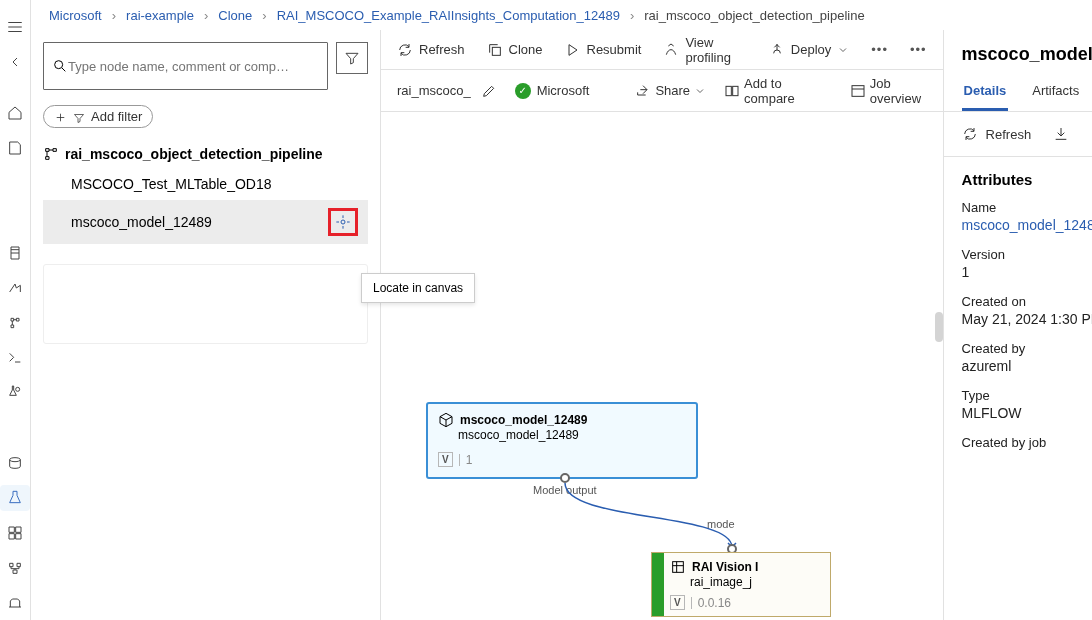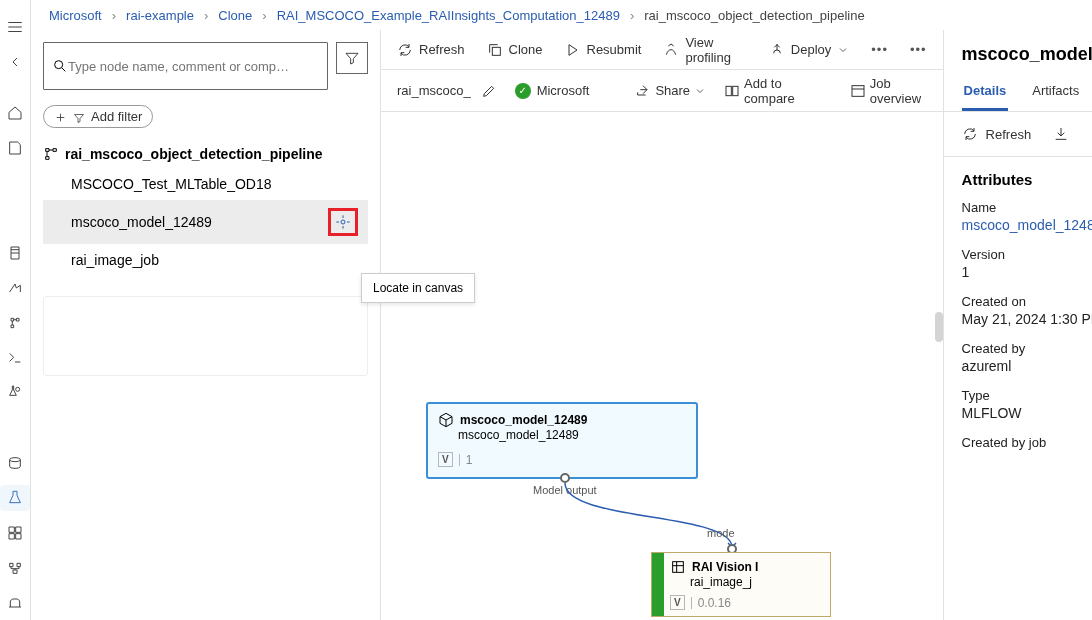--- a/index.html
+++ b/index.html
@@ -45,21 +45,21 @@
 .node-a { left: 45px; top: 290px; width: 272px; border: 2px solid #3a8fd6; padding: 8px 10px 10px; }
 .node-a .title-row { display: flex; align-items: center; gap: 6px; font-weight: 600; }
 .node-a .sub { margin-left: 20px; }
 .node-a .ver-row { margin-top: 10px; display: flex; align-items: center; gap: 6px; }
 .ver-badge { border: 1px solid #b7b7b7; font-size: 10px; padding: 1px 3px; font-weight: 600; color: #555; }
 .ver-sep { width: 1px; height: 12px; background: #b7b7b7; }
 .ver-num { color: #888; }
 .port-out { position: absolute; left: 179px; top: 361px; width: 10px; height: 10px; border-radius: 50%; background: #fff; border: 2px solid #666; }
 .port-label { position: absolute; left: 152px; top: 372px; font-size: 11px; color: #555; }
 svg.wire { position: absolute; left: 0; top: 0; pointer-events: none; }
-.edge-label { position: absolute; left: 326px; top: 415px; font-size: 11px; color: #555; }
+.edge-label { position: absolute; left: 326px; top: 406px; font-size: 11px; color: #555; }
 .port-in { position: absolute; left: 346px; top: 432px; width: 10px; height: 10px; border-radius: 50%; background: #fff; border: 2px solid #666; }
 .node-b { position: absolute; left: 270px; top: 440px; width: 180px; border: 1px solid #bfa96a; background: #fdfcf7; display: flex; }
 .node-b .stripe { width: 12px; background: #2a9d2a; }
 .node-b .body { flex: 1; padding: 6px 8px 6px 6px; font-size: 12px; overflow: hidden; }
 .node-b .title-row { display: flex; align-items: center; gap: 6px; font-weight: 600; white-space: nowrap; }
 .node-b .sub { margin-left: 20px; white-space: nowrap; }
 .node-b .ver-row { margin-top: 6px; display: flex; align-items: center; gap: 6px; }
 .details-panel { width: 330px; border-left: 1px solid #e1e1e1; display: flex; flex-direction: column; overflow-y: auto; }
 .detail-title { display: flex; align-items: center; justify-content: space-between; padding: 14px 18px 8px; }
 .detail-title h2 { font-size: 18px; font-weight: 600; }
@@ -212,23 +212,20 @@
           </div>
         <div class="tree-item selected">
           <span>mscoco_model_12489</span>
           <span class="locate-btn">
               <svg class="icon-svg" viewBox="0 0 24 24" stroke="#2a5db0">
                 <circle cx="12" cy="12" r="3"></circle>
                 <path d="M12 2v4M12 18v4M2 12h4M18 12h4"></path>
               </svg>
             </span>
         </div>
-        <div class="tree-item">
-            <span>rai_image_job</span>
-          </div>
       </div>
       <div class="tooltip">Locate in canvas</div>
       <div class="placeholder-box"></div>
     </div>
 
     <div class="center-col">
       <div class="toolbar">
         <div class="tbtn">
             <svg class="icon-svg" viewBox="0 0 24 24">
               <path d="M4 12a8 8 0 0 1 14-5M20 12a8 8 0 0 1-14 5M18 3v5h-5M6 21v-5h5"></path>

